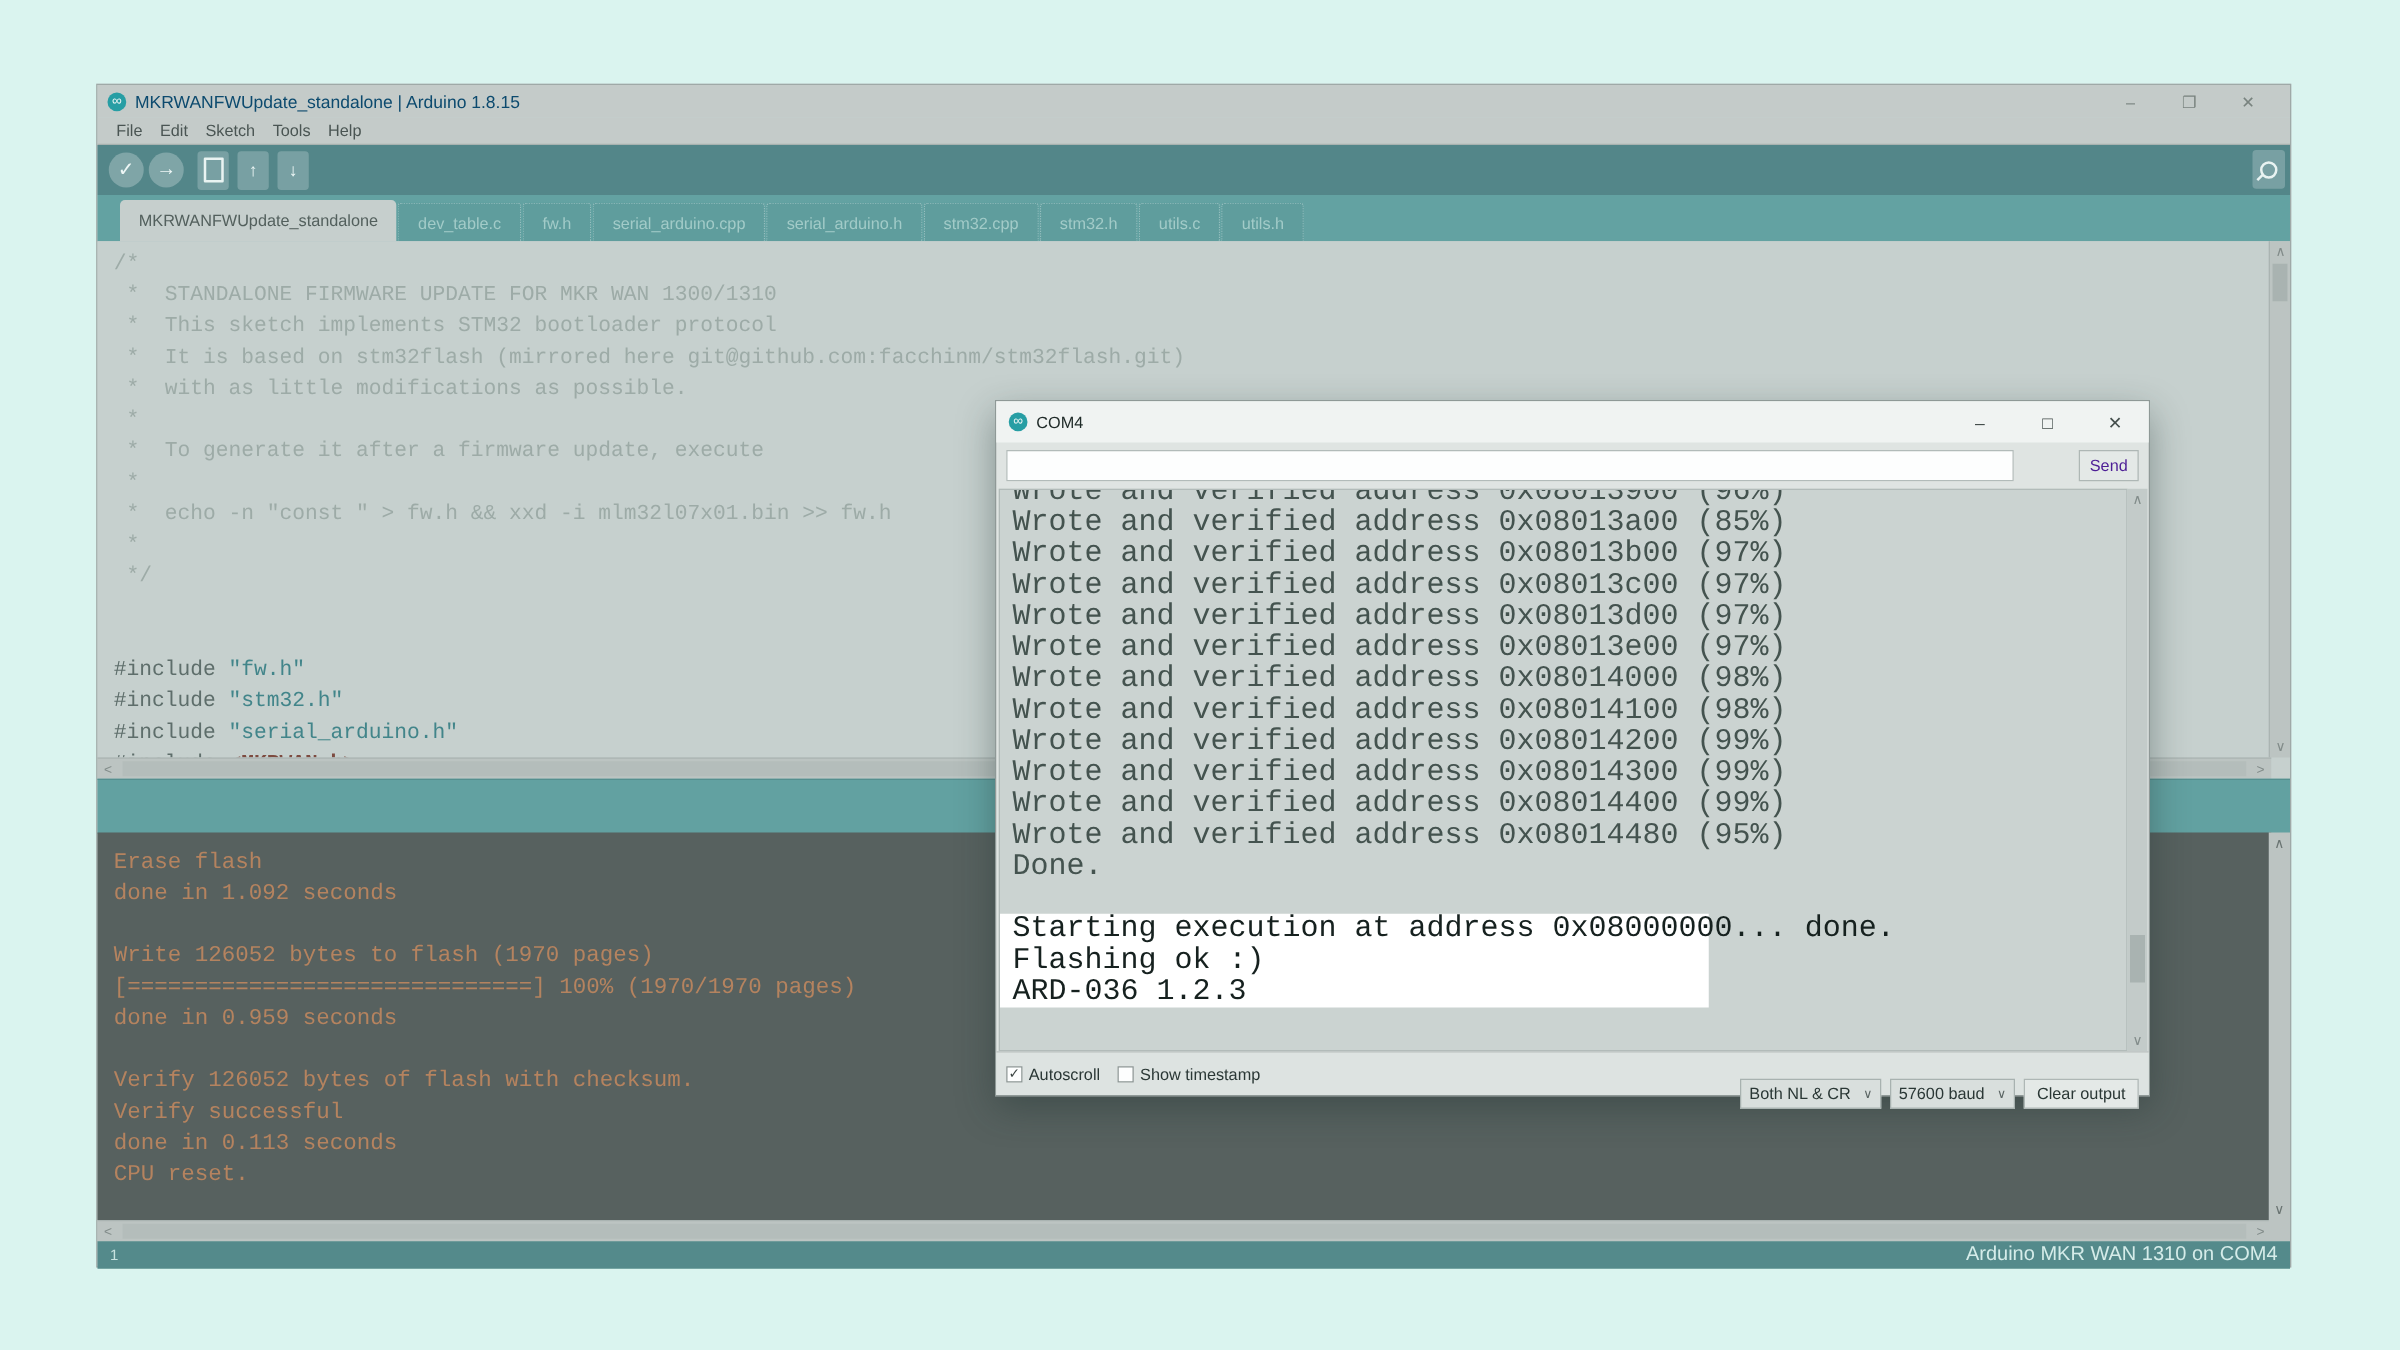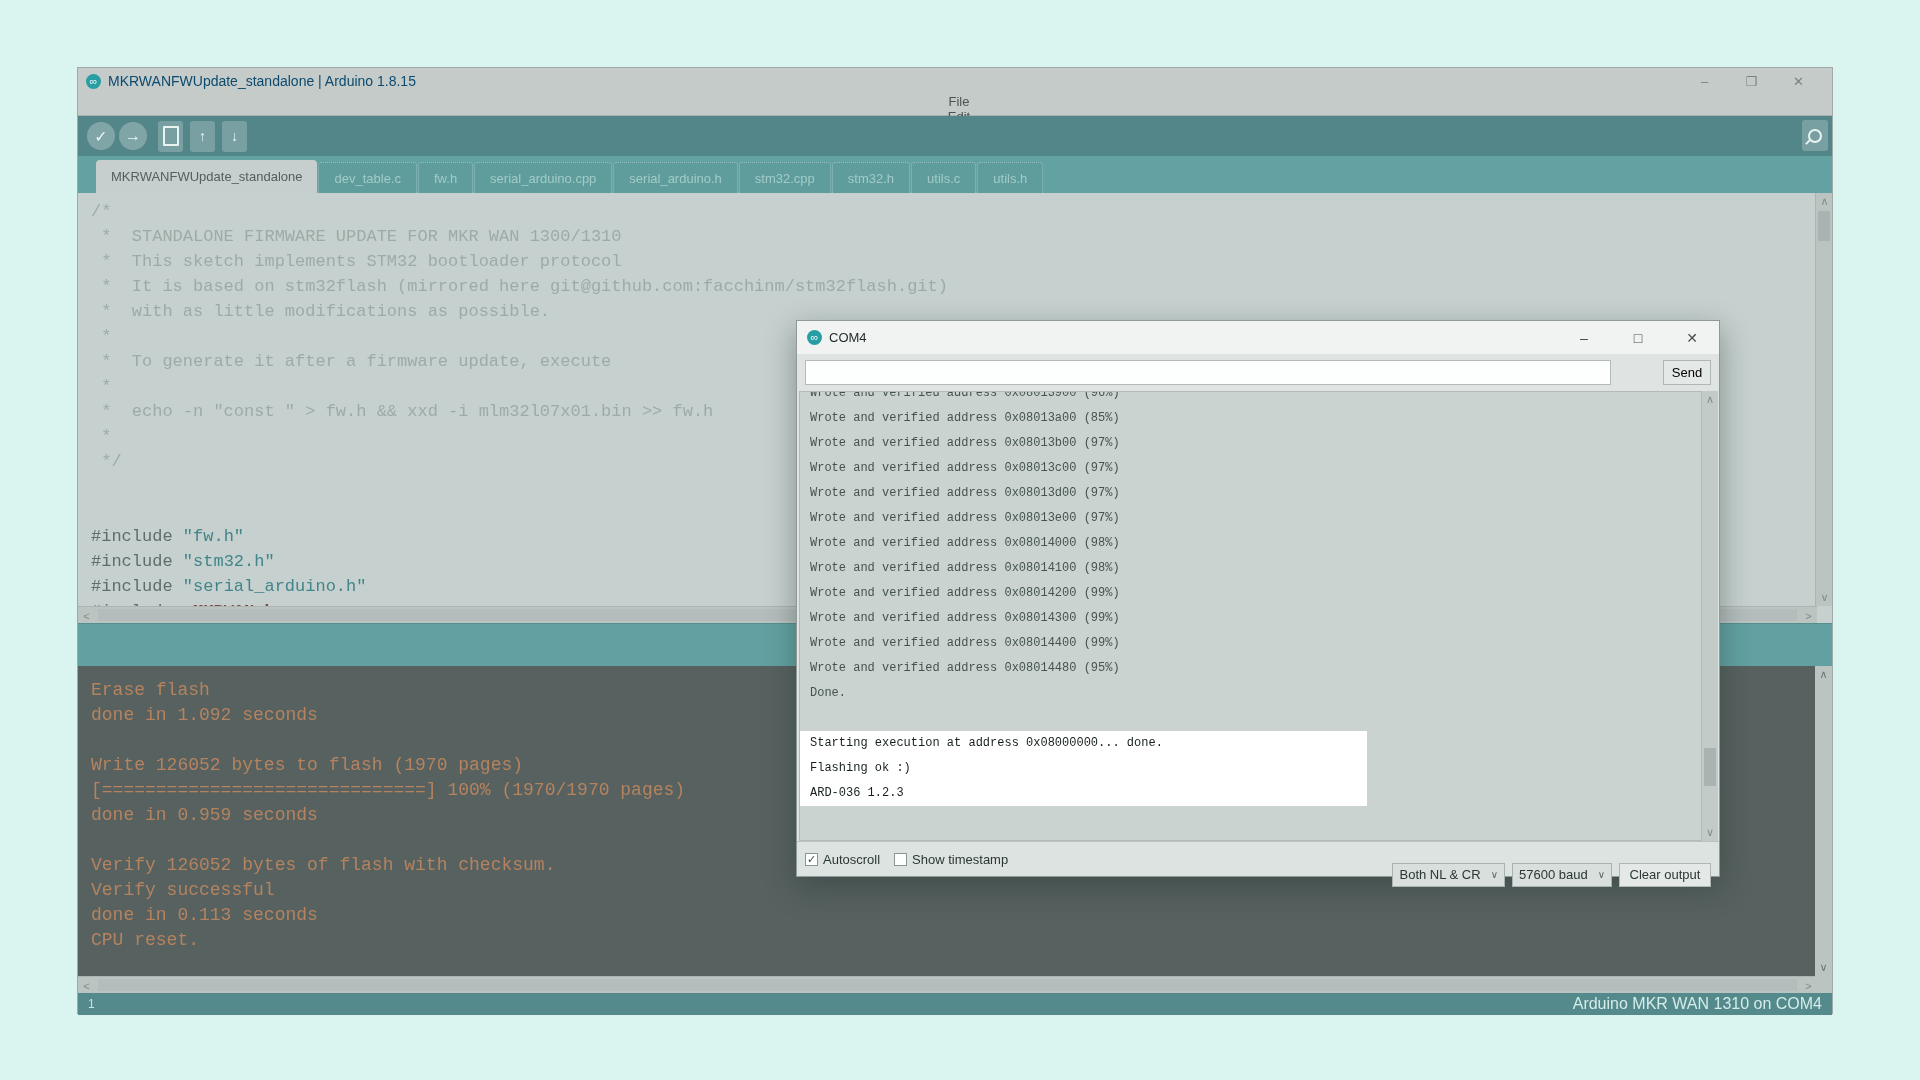--- a/index.html
+++ b/index.html
@@ -5,21 +5,21 @@
   html,body{margin:0;padding:0;}
   body{width:1920px;height:1080px;overflow:hidden;background:#daf4ef;font-family:"Liberation Sans",sans-serif;position:relative;}
 
   
   .ide{position:absolute;left:77px;top:67px;width:1756px;height:947px;background:#c6d0ce;border:1px solid #9fa9a7;box-sizing:border-box;}
   .ide-titlebar{position:absolute;left:0;top:0;right:0;height:26px;background:#c4cbc9;display:flex;align-items:center;padding-left:8px;}
   .app-icon{width:15px;height:15px;border-radius:50%;background:#279ea4;color:#eef7f6;font-size:11px;line-height:15px;text-align:center;margin-right:7px;flex:0 0 auto;}
   .ide-title{font-size:14px;color:#0c4a6e;}
   .ide-controls{position:absolute;right:10px;top:0;height:26px;display:flex;}
   .win-btn{width:47px;height:26px;display:flex;align-items:center;justify-content:center;font-size:13px;color:#79837f;}
-  .menubar{position:absolute;left:0;top:26px;right:0;height:21px;background:#c4cbc9;border-bottom:1px solid #a8b2b0;display:flex;align-items:center;padding-left:8px;flex-direction:column;}
+  .menubar{position:absolute;left:0;top:26px;right:0;height:21px;background:#c4cbc9;border-bottom:1px solid #a8b2b0;display:flex;align-items:center;padding-left:8px;}
   .menu-item{font-size:13px;color:#4a5553;padding:0 7px;}
   .toolbar{position:absolute;left:0;top:48px;right:0;height:40px;background:#538689;display:flex;align-items:center;padding-left:9px;}
   .tb-circle{width:28px;height:28px;border-radius:50%;background:rgba(255,255,255,0.26);color:#eef7f6;font-size:16px;display:flex;align-items:center;justify-content:center;margin-right:4px;}
   .tb-square{width:25px;height:31px;border-radius:3px;background:rgba(255,255,255,0.22);color:#eef7f6;display:flex;align-items:center;justify-content:center;margin-left:7px;position:relative;font-size:14px;}
   .doc-shape{width:12px;height:16px;border:2px solid #e9f3f2;border-radius:1px;background:transparent;}
   .tb-monitor{position:absolute;right:4px;top:4px;width:26px;height:31px;border-radius:3px;background:rgba(255,255,255,0.22);display:flex;align-items:center;justify-content:center;}
   .mag{width:10px;height:10px;border:2px solid #e9f3f2;border-radius:50%;position:relative;}
   .mag::after{content:"";position:absolute;width:2px;height:6px;background:#e9f3f2;left:-3px;top:8px;transform:rotate(45deg);}
   .tabbar{position:absolute;left:0;top:88px;right:0;height:37px;background:#63a2a2;display:flex;align-items:flex-end;padding-left:18px;}
   .tab{height:30px;display:flex;align-items:center;padding:0 15px;font-size:13px;color:#a2cbc8;background:#5f9d9d;border:1px dotted rgba(255,255,255,0.35);border-bottom:none;border-radius:3px 3px 0 0;margin-right:1px;white-space:nowrap;}
@@ -54,24 +54,24 @@
   .status-left{font-size:12px;color:#c8e3e0;}
   .status-right{font-size:16px;color:#d5ece9;}
 
   
   .serial{position:absolute;left:796px;top:320px;width:924px;height:557px;background:#dfe4e2;border:1px solid #8f9997;box-sizing:border-box;box-shadow:0 10px 28px rgba(30,50,48,0.4);}
   .serial-titlebar{position:absolute;left:0;top:0;right:0;height:33px;background:#f0f3f2;display:flex;align-items:center;padding-left:10px;}
   .serial-title{font-size:13px;color:#1f2a28;}
   .serial-controls{position:absolute;right:0;top:0;height:33px;display:flex;}
   .serial-controls .win-btn{width:54px;height:33px;color:#444e4c;font-size:14px;}
   .send-input{position:absolute;left:8px;top:39px;width:806px;height:25px;background:#fdfefe;border:1px solid #b2bbb9;box-sizing:border-box;font-size:13px;padding:0 6px;font-family:"Liberation Sans",sans-serif;}
-  .send-btn{position:absolute;right:8px;top:39px;width:48px;height:25px;background:#e4e9e7;border:1px solid #aeb7b5;box-sizing:border-box;font-size:13px;color:#000000;display:flex;align-items:center;justify-content:center;}
+  .send-btn{position:absolute;right:8px;top:39px;width:48px;height:25px;background:#e4e9e7;border:1px solid #aeb7b5;box-sizing:border-box;font-size:13px;color:#4c1d95;display:flex;align-items:center;justify-content:center;}
   .serial-output{position:absolute;left:2px;top:70px;right:17px;bottom:35px;background:#cbd3d1;border:1px solid #b2bbb9;box-sizing:border-box;overflow:hidden;}
   .serial-lines{padding-left:10px;margin-top:-11px;}
-  .serial-line{font-family:"Liberation Mono",monospace;font-size:12px;line-height:25px;height:25px;color:#44534f;white-space:pre;}
+  .serial-line{font-family:"Liberation Mono",monospace;font-size:24px;line-height:25px;height:25px;color:#44534f;white-space:pre;}
   .hl-block{margin-left:-10px;padding-left:10px;width:557px;background:#ffffff;}
   .hl-block .serial-line{color:#16211f;}
   .serial-vscroll{position:absolute;right:1px;top:70px;width:16px;bottom:35px;background:#c3cbc9;}
   .serial-vscroll .sb-arrow{width:16px;}
   .serial-bottombar{position:absolute;left:0;bottom:0;right:0;height:35px;background:#dde3e1;border-top:1px solid #b9c0be;display:flex;align-items:center;padding:0 8px;box-sizing:border-box;}
   .chk{width:13px;height:13px;background:#fdfefe;border:1px solid #8a9492;box-sizing:border-box;font-size:11px;line-height:11px;text-align:center;color:#3c4543;margin-right:5px;flex:0 0 auto;}
   .chk-label{font-size:13px;color:#2a3735;margin-right:14px;white-space:nowrap;}
   .combo{height:24px;background:#d9dfdd;border:1px solid #a8b2b0;box-sizing:border-box;display:flex;align-items:center;justify-content:space-between;font-size:13px;color:#2a3735;padding:0 6px;margin-left:7px;white-space:nowrap;}
   .combo .chev{font-size:10px;color:#5a6462;margin-left:10px;}
   .clear-btn{height:24px;width:92px;background:#e4e9e7;border:1px solid #aeb7b5;box-sizing:border-box;display:flex;align-items:center;justify-content:center;font-size:13px;color:#2a3735;margin-left:7px;white-space:nowrap;}

